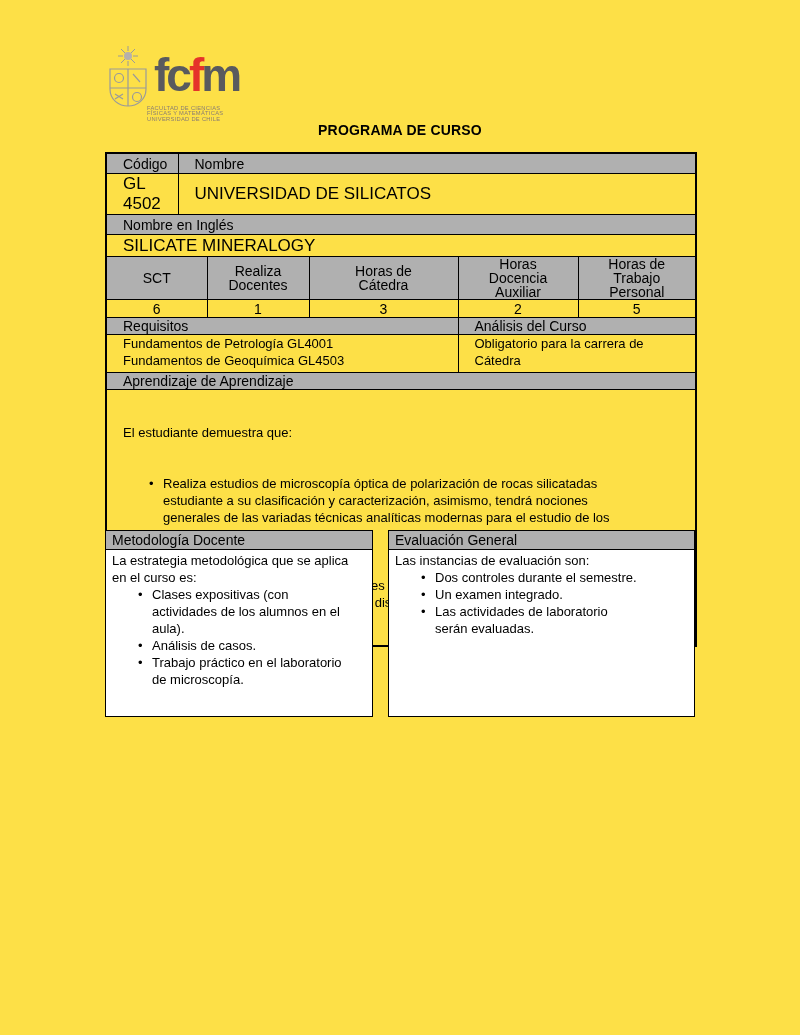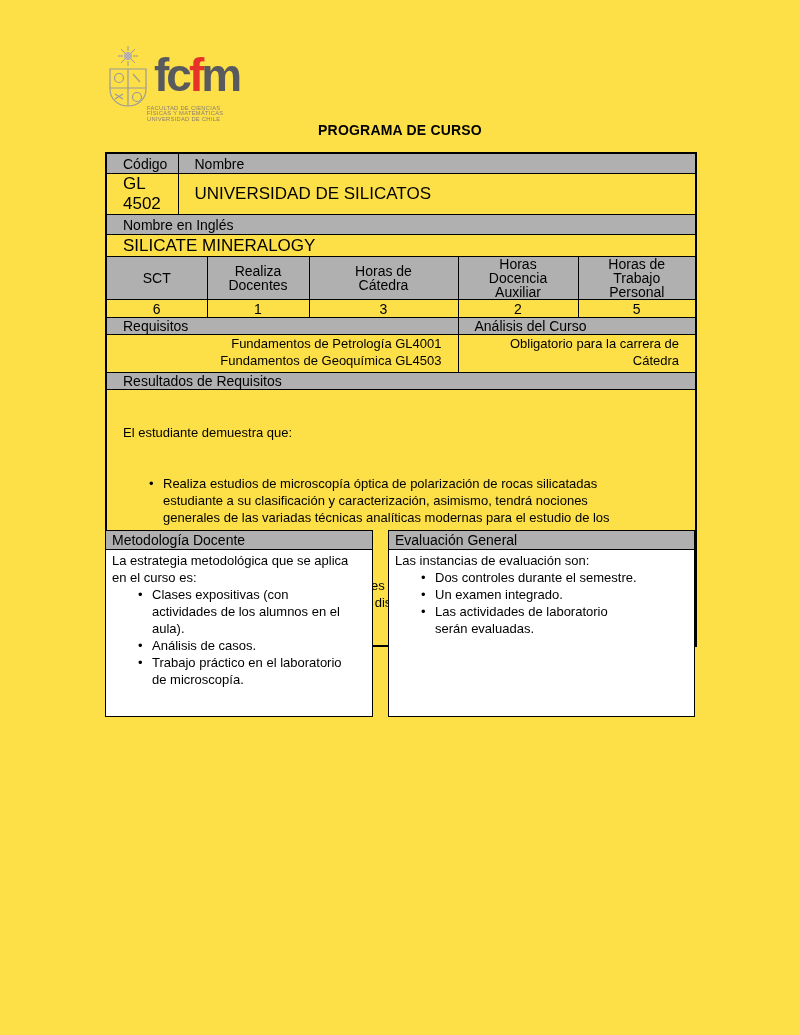--- a/index.html
+++ b/index.html
@@ -26,21 +26,21 @@
   table.t1 td{border:1.5px solid #000;padding:0 16px;overflow:hidden;}
   .gray{background:#b0b0b0;}
   .hdr{font-size:14px;height:19px;}
   .big{font-size:17px;height:21px;}
   .credit-h{font-size:14px;line-height:14px;height:42px;text-align:center;
             white-space:pre-wrap;vertical-align:middle;}
   .credit-v{font-size:14px;height:17px;text-align:center;}
   .sec{font-size:14px;height:16px;text-align:left;}
   .body-cell{font-size:13px;line-height:17px;vertical-align:top;
              padding:1px 5px;white-space:pre-wrap;}
-  .tall{height:37px;text-align:right;}
+  .tall{height:37px;}
   .outcomes{height:127px;margin-top:16px;}
 
   
   .li{position:relative;padding-left:40px;white-space:pre-wrap;}
   .li .dot{position:absolute;left:26px;top:0;}
   .li .dot::before{content:"\2022";}
 
   
   .box{position:absolute;border:1.5px solid #000;box-sizing:border-box;background:#fff;}
   .box-left{left:105px;top:530px;width:268px;height:187px;}
@@ -133,21 +133,21 @@
       <td class="gray sec" colspan="4">Requisitos</td>
       <td class="gray sec" colspan="2">Análisis del Curso</td>
     </tr>
     <tr>
       <td class="body-cell tall" colspan="4">Fundamentos de Petrología GL4001
 Fundamentos de Geoquímica GL4503</td>
       <td class="body-cell tall" colspan="2">Obligatorio para la carrera de
 Cátedra</td>
     </tr>
     <tr>
-      <td class="gray sec" colspan="6">Resultados de Requisitos</td>
+      <td class="gray sec" colspan="6">Aprendizaje de Aprendizaje</td>
     </tr>
     <tr>
       <td class="body-cell outcomes" colspan="6">
         <div class="intro">El estudiante demuestra que:</div>
         <div class="li"><span class="dot"></span><span>Realiza estudios de microscopía óptica de polarización de rocas silicatadas
 estudiante a su clasificación y caracterización, asimismo, tendrá nociones
 generales de las variadas técnicas analíticas modernas para el estudio de los
 silicatos formadores de rocas.</span></div>
         <div class="li"><span class="dot"></span><span>Comprende la estructura, propiedades físicas, composición química, estabilidad
 termodinámica y paragénesis de los distintos grupos de silicatos.</span></div>

